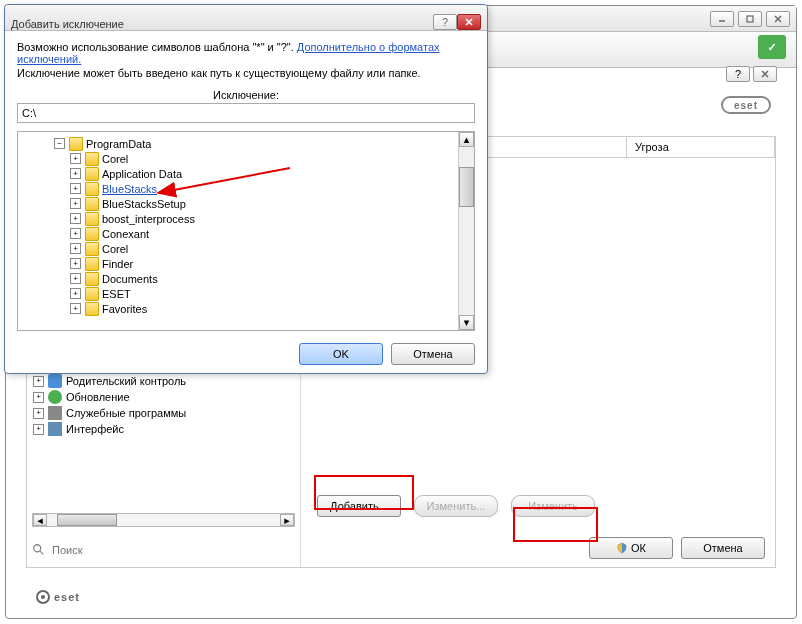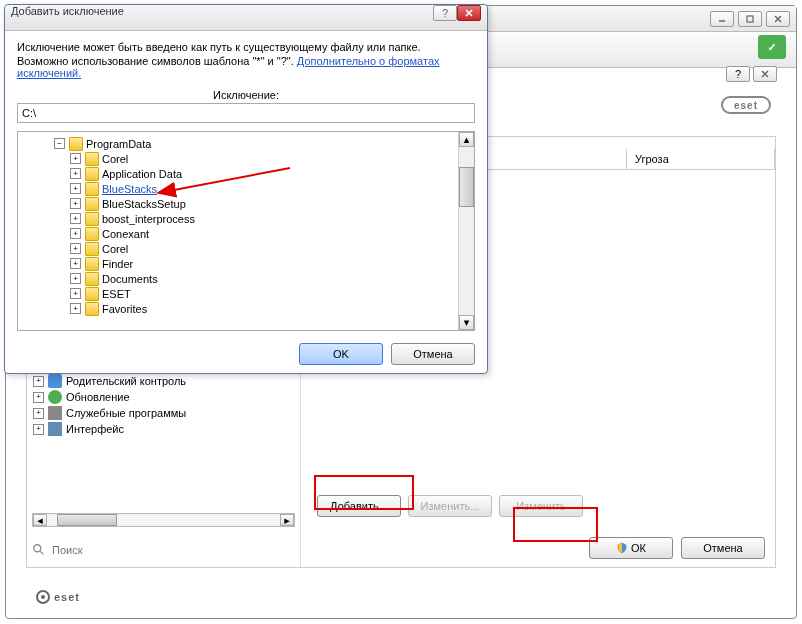--- a/index.html
+++ b/index.html
@@ -15,55 +15,55 @@
 .green-check { position: absolute; right: 10px; top: 3px; width: 28px; height: 24px; background: #4caf50; border-radius: 3px; display: flex; align-items: center; justify-content: center; color: #fff; font-weight: bold; }
 
 .sub-titlebar { position: absolute; right: 15px; top: 60px; width: 55px; height: 18px; display: flex; gap: 3px; }
 .sub-btn { width: 24px; height: 16px; border: 1px solid #999; border-radius: 2px; background: linear-gradient(#fff,#e5e5e5); display: flex; align-items: center; justify-content: center; cursor: pointer; }
 
 .eset-logo-bar { position: absolute; right: 25px; top: 90px; width: 50px; height: 18px; border: 2px solid #888; border-radius: 9px; display: flex; align-items: center; justify-content: center; color: #777; font-weight: bold; font-size: 10px; letter-spacing: 1px; }
 
 
 .bg-content { position: absolute; left: 20px; top: 130px; right: 20px; bottom: 50px; border: 1px solid #ccc; background: #fff; }
 .bg-left-pane { position: absolute; left: 0; top: 0; width: 274px; bottom: 0; border-right: 1px solid #ddd; }
-.bg-right-pane { position: absolute; left: 280px; top: 0; right: 0; bottom: 0; margin-top: 12px; }
+.bg-right-pane { position: absolute; left: 280px; top: 0; right: 0; bottom: 0; }
 
 .bg-tree { padding: 6px; }
 .bg-tree-item { display: flex; align-items: center; gap: 4px; padding: 1px 0; cursor: pointer; }
 .tree-toggle { width: 11px; height: 11px; border: 1px solid #888; display: flex; align-items: center; justify-content: center; font-size: 8px; line-height: 1; background: #fff; }
 .tree-icon { width: 14px; height: 14px; display: flex; align-items: center; justify-content: center; }
 .tree-icon.folder { background: linear-gradient(#ffe89a,#f3c831); border-radius: 1px; border: 1px solid #d4a800; }
 .tree-icon.generic { background: #b0c8e0; border-radius: 2px; }
 
 .bg-scroll-h { position: absolute; left: 5px; right: 5px; bottom: 40px; height: 14px; border: 1px solid #bbb; background: #f5f5f5; display: flex; }
 .bg-scroll-h .arrow { width: 14px; height: 100%; border: 1px solid #aaa; background: linear-gradient(#fff,#ddd); display: flex; align-items: center; justify-content: center; cursor: pointer; }
 .bg-scroll-h .thumb { width: 60px; height: 100%; background: linear-gradient(#e8e8e8,#c8c8c8); border: 1px solid #999; margin-left: 10px; cursor: pointer; }
 
 .search-row { position: absolute; left: 5px; right: 5px; bottom: 10px; display: flex; align-items: center; gap: 6px; }
 .search-icon { width: 14px; height: 14px; }
 .search-input { flex: 1; border: none; outline: none; color: #888; }
 
 .right-header { display: flex; border-bottom: 1px solid #ccc; }
 .right-header-cell { padding: 4px 8px; border-right: 1px solid #ccc; }
 .right-list { padding: 6px; }
-.right-btns { position: absolute; left: 10px; bottom: 50px; display: flex; gap: 7px; }
+.right-btns { position: absolute; left: 10px; bottom: 50px; display: flex; gap: 13px; }
 .btn { min-width: 84px; height: 22px; border: 1px solid #888; border-radius: 3px; background: linear-gradient(#fdfdfd,#e2e2e2); display: flex; align-items: center; justify-content: center; cursor: pointer; padding: 0 10px; }
-.btn.disabled { color: #aaa; border-color: #bbb; cursor: default; }
+.btn.disabled { color: #aaa; border-color: #bbb; cursor: default; border-radius: 9px; }
 
 .bottom-btns { position: absolute; right: 10px; bottom: 8px; display: flex; gap: 8px; }
 
 .red-box { position: absolute; border: 2px solid #e00000; pointer-events: none; }
 
 .footer-logo { position: absolute; left: 30px; bottom: 14px; display: flex; align-items: center; gap: 4px; color: #666; font-weight: bold; letter-spacing: 1px; }
 .footer-logo .eye { width: 14px; height: 14px; border: 2px solid #666; border-radius: 50%; position: relative; }
 .footer-logo .eye:after { content:""; position:absolute; left:3px; top:3px; width:4px; height:4px; background:#666; border-radius:50%; }
 
 
 .dialog { position: absolute; left: 4px; top: 4px; width: 484px; height: 370px; border: 1px solid #5a7aa3; background: #fff; border-radius: 4px; box-shadow: 2px 2px 6px rgba(0,0,0,0.2); z-index: 10; }
-.dialog-title { height: 26px; background: linear-gradient(#f7f7f7,#e2e2e2); border-bottom: 1px solid #bbb; display: flex; align-items: flex-start; padding: 0 6px; border-radius: 4px 4px 0 0; }
+.dialog-title { height: 26px; background: linear-gradient(#f7f7f7,#e2e2e2); border-bottom: 1px solid #bbb; display: flex; align-items: flex-end; padding: 0 6px; border-radius: 4px 4px 0 0; }
 .dialog-title-text { flex: 1; color: #333; }
 .dialog-title .win-btn.close { background: linear-gradient(#e57373,#c62828); color: #fff; border-color: #9a2020; }
 .dialog-body { padding: 10px 12px; }
 .desc-text { margin-bottom: 2px; }
 .link { color: #2255cc; text-decoration: underline; cursor: pointer; }
 .field-label { margin-top: 10px; margin-bottom: 2px; text-align: center; }
 .text-input { width: 100%; border: 1px solid #aaa; padding: 3px 4px; background: #fff; }
 .tree-box { margin-top: 8px; height: 200px; border: 1px solid #aaa; position: relative; background: #fff; overflow: hidden; }
 .tree-scroll-v { position: absolute; right: 0; top: 0; bottom: 0; width: 16px; background: #f0f0f0; border-left: 1px solid #ccc; display: flex; flex-direction: column; }
 .tree-scroll-v .arrow { height: 15px; border: 1px solid #aaa; background: linear-gradient(#fff,#ddd); display: flex; align-items: center; justify-content: center; cursor: pointer; }
@@ -195,24 +195,24 @@
     <span class="dialog-title-text">Добавить исключение</span>
     <div class="win-btn">?</div>
     <div class="win-btn close">
         <svg viewBox="0 0 10 10">
           <line x1="2" y1="2" x2="8" y2="8" stroke="#fff" stroke-width="1.6"></line>
           <line x1="8" y1="2" x2="2" y2="8" stroke="#fff" stroke-width="1.6"></line>
         </svg>
       </div>
   </div>
   <div class="dialog-body">
-    <div class="desc-text">Исключение может быть введено как путь к существующему файлу или папке.</div>
     <div class="desc-text">
       <span>Возможно использование символов шаблона "*" и "?".  </span><span class="link">Дополнительно о форматах исключений.</span>
     </div>
+    <div class="desc-text">Исключение может быть введено как путь к существующему файлу или папке.</div>
     <div class="field-label">Исключение:</div>
     <input class="text-input" value="C:\" style="">
     <div class="tree-box">
       <div class="tree-inner" id="dlg-tree">
           <div class="dlg-tree-item root">
             <span class="tree-toggle">−</span>
             <span class="tree-icon folder"></span>
             <span>ProgramData</span>
           </div>
           <div class="dlg-tree-item">

